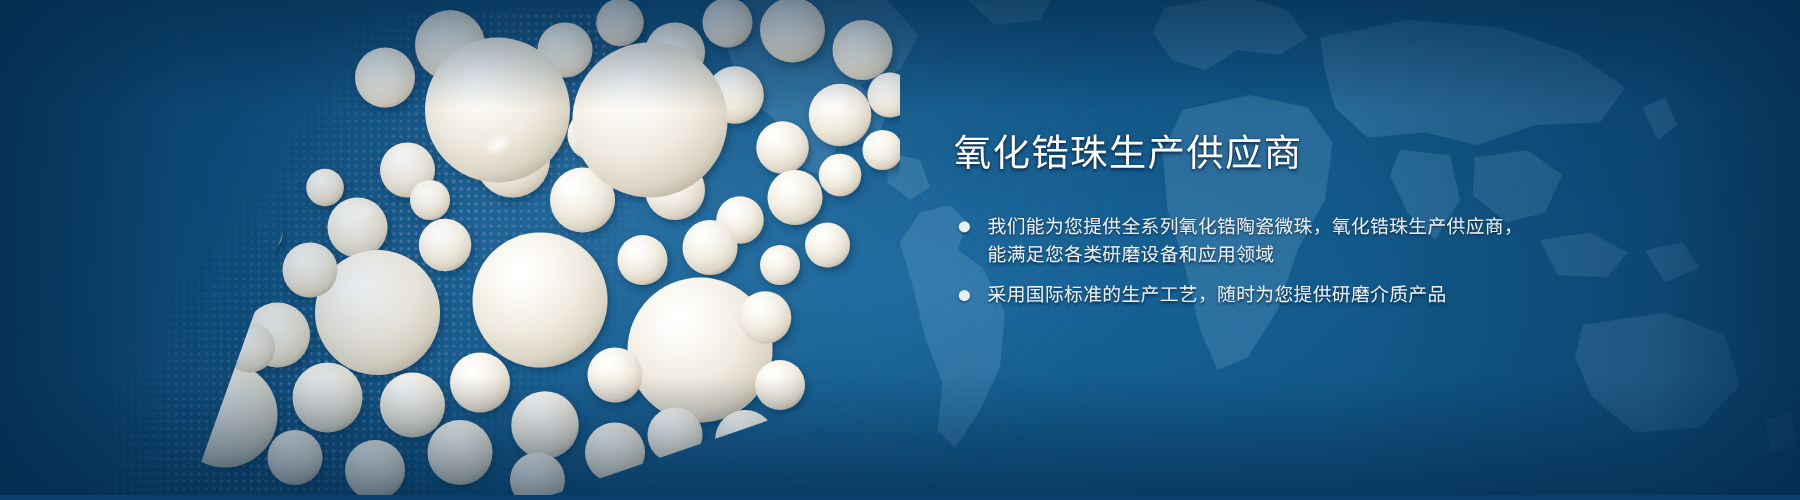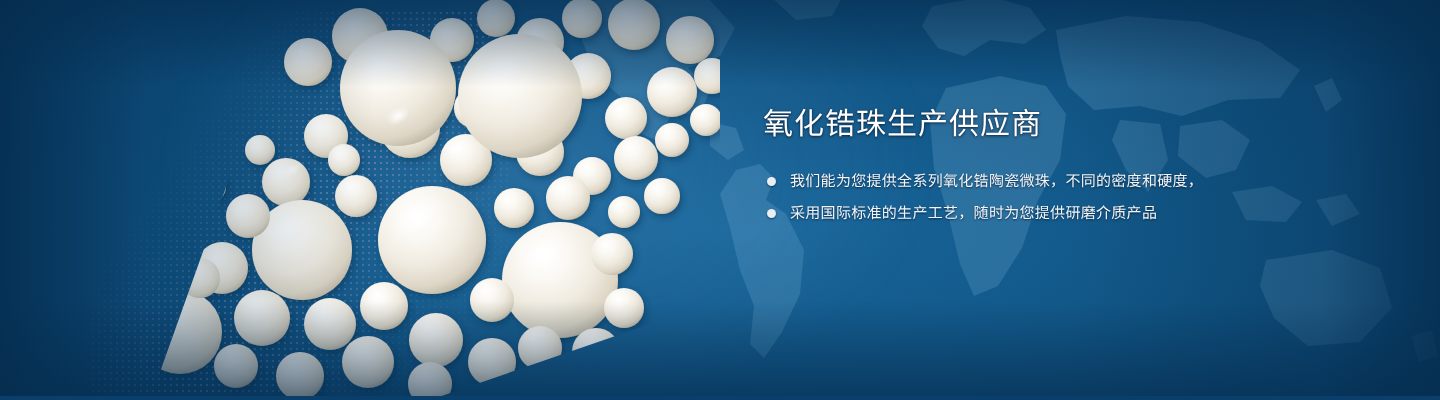--- a/index.html
+++ b/index.html
@@ -256,21 +256,22 @@
   </div>
 
   <div class="bg-vignette"></div>
 
   <div class="copy">
     <h1 class="headline">氧化锆珠生产供应商</h1>
 
     <ul class="bullets">
       <li class="bullet">
         <span class="bullet-dot"></span>
-        <span class="bullet-line">我们能为您提供全系列氧化锆陶瓷微珠，不同的密度和硬度，</span>
+        <span class="bullet-line">我们能为您提供全系列氧化锆陶瓷微珠，氧化锆珠生产供应商，</span>
+        <span class="bullet-line">能满足您各类研磨设备和应用领域</span>
       </li>
       <li class="bullet">
         <span class="bullet-dot"></span>
         <span class="bullet-line">采用国际标准的生产工艺，随时为您提供研磨介质产品</span>
       </li>
     </ul>
   </div>
 
 </div>
 

